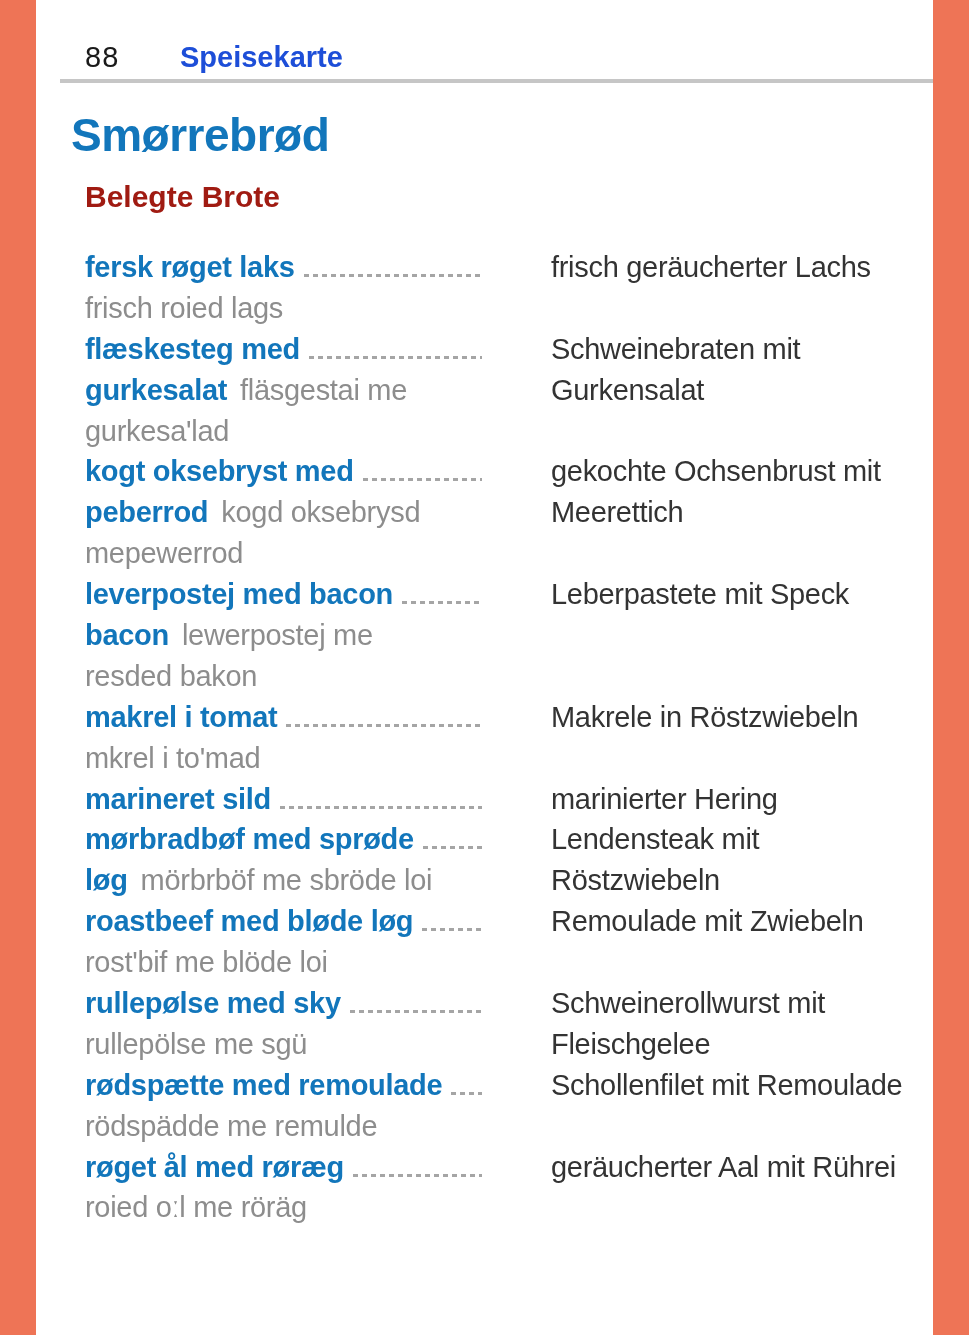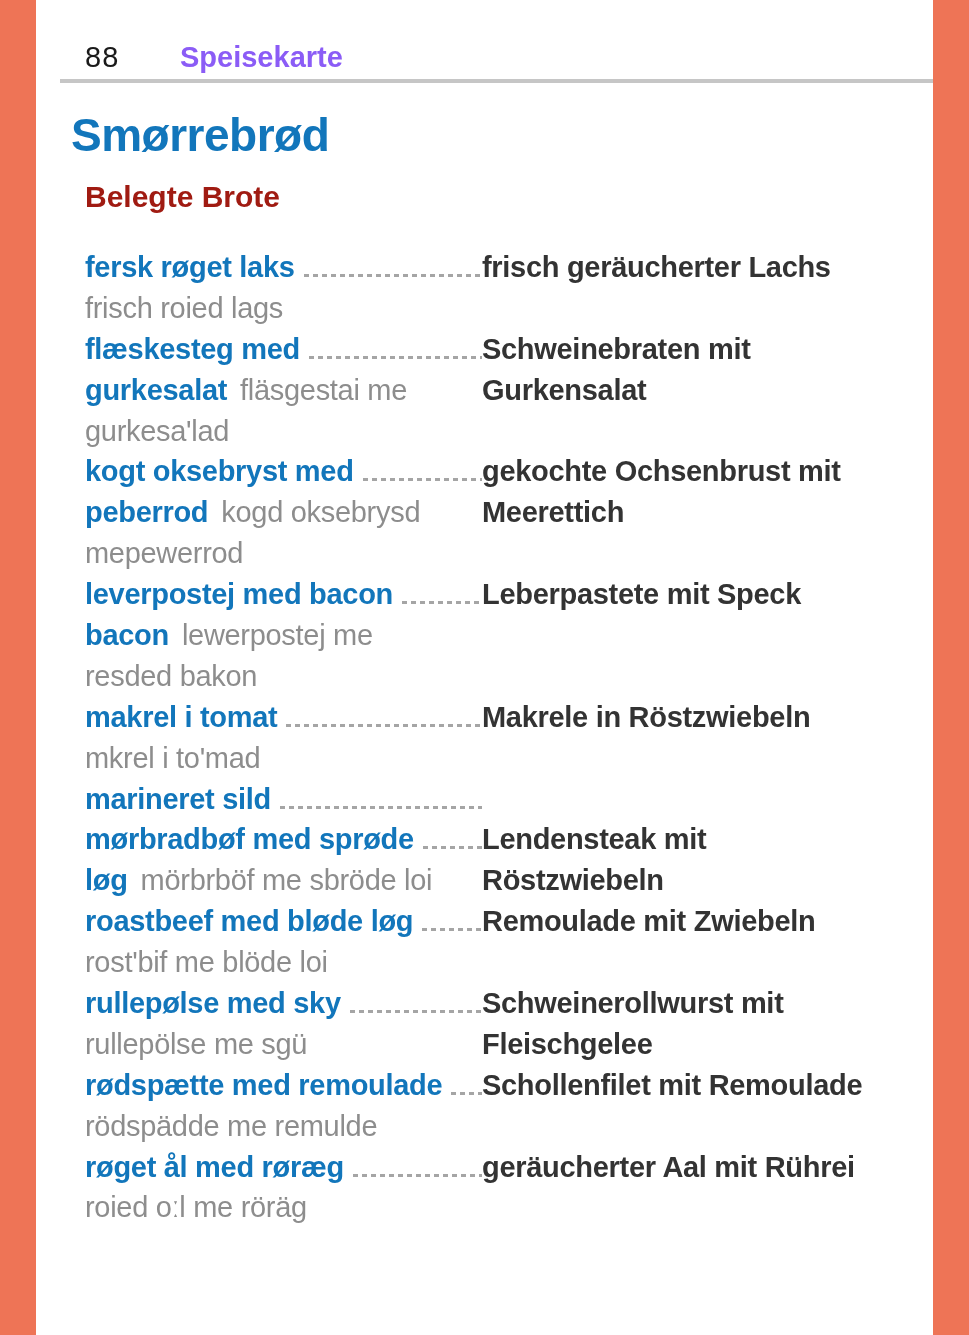--- a/index.html
+++ b/index.html
@@ -12,41 +12,41 @@
   }
   .page{position:absolute;inset:0;background:#ffffff;}
 
   .edge-bar{position:absolute;top:0;bottom:0;width:36px;background:#ee7456;}
   .edge-bar.left{left:0;}
   .edge-bar.right{right:0;}
 
   .header{position:absolute;top:40px;left:85px;right:60px;height:40px;
     font-size:29px;line-height:34px;color:#1a1a1a;}
   .page-number{display:inline-block;width:95px;font-weight:400;letter-spacing:1px;}
-  .section-name{font-weight:700;color:#8b5cf6;}
+  .section-name{font-weight:700;color:#1d4ed8;}
   .header-rule{position:absolute;top:79px;left:60px;width:873px;height:4px;background:#c6c6c6;}
 
   .title{position:absolute;top:108px;left:71px;
     font-size:46px;font-weight:700;color:#1276bb;letter-spacing:-0.5px;}
   .subtitle{position:absolute;top:180px;left:85px;
     font-size:30px;font-weight:700;color:#a01b12;text-align:right;}
 
   .entry-list{position:absolute;top:247px;left:85px;width:824px;}
-  .line{display:grid;grid-template-columns:397px 397px;
+  .line{display:grid;grid-template-columns:397px 397px;column-gap:30px;
     height:40.9px;align-items:baseline;}
   .left-cell{display:flex;align-items:baseline;white-space:nowrap;
     font-size:29px;line-height:40.9px;}
   .left-cell .danish{font-weight:700;color:#1276bb;letter-spacing:-0.3px;}
   .left-cell .pron{font-weight:400;color:#8d8d8d;margin-left:13px;letter-spacing:-0.3px;}
   .left-cell .pron:first-child{margin-left:0;}
   .leader{flex:1 1 auto;height:3px;margin-left:9px;align-self:center;
     transform:translateY(8px);
     background:repeating-linear-gradient(90deg,#a5a5a5 0 5px,transparent 5px 9px);}
   .right-cell{font-size:29px;line-height:40.9px;color:#333333;
-    font-weight:700;white-space:nowrap;letter-spacing:-0.3px;}
+    font-weight:400;white-space:nowrap;letter-spacing:-0.3px;margin-left:39px;}
 </style>
 </head>
 <body>
 
 <div class="page">
 
   <div class="edge-bar left"></div>
   <div class="edge-bar right"></div>
 
   <div class="header">
@@ -142,20 +142,21 @@
         <div class="left-cell">
           <span class="pron">mkrel i to'mad</span>
         </div>
         <div class="right-cell"></div>
       </div>
       <div class="line">
         <div class="left-cell">
           <span class="danish">marineret sild</span>
           <span class="leader"></span>
         </div>
+        <div class="right-cell">marinierter Hering</div>
       </div>
       <div class="line">
         <div class="left-cell">
           <span class="danish">mørbradbøf med sprøde</span>
           <span class="leader"></span>
         </div>
         <div class="right-cell">Lendensteak mit</div>
       </div>
       <div class="line">
         <div class="left-cell">

